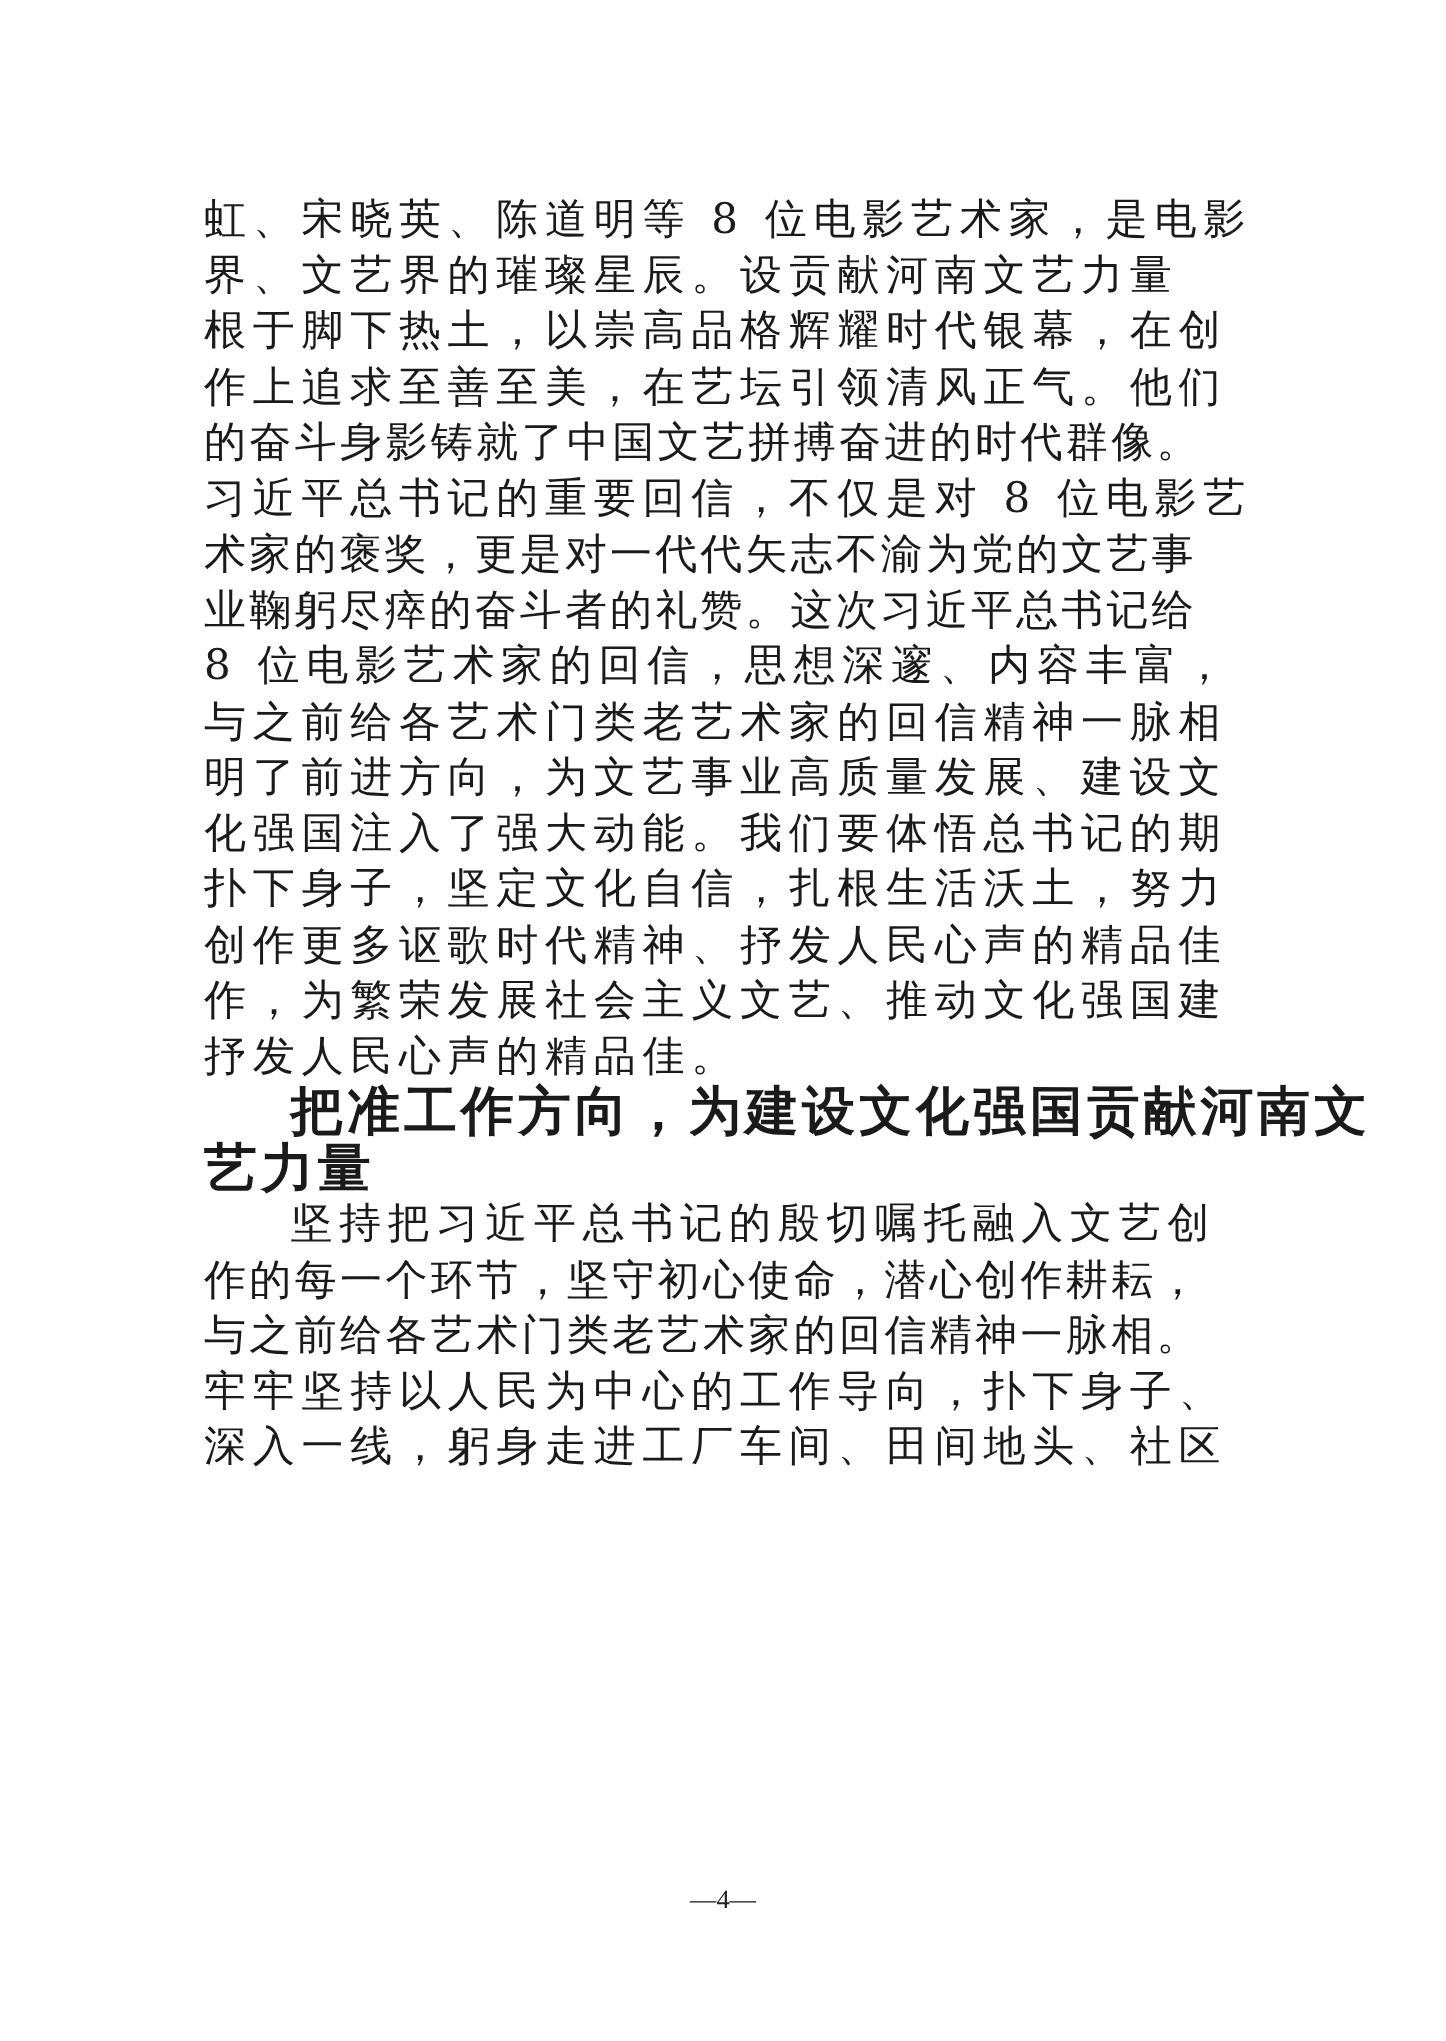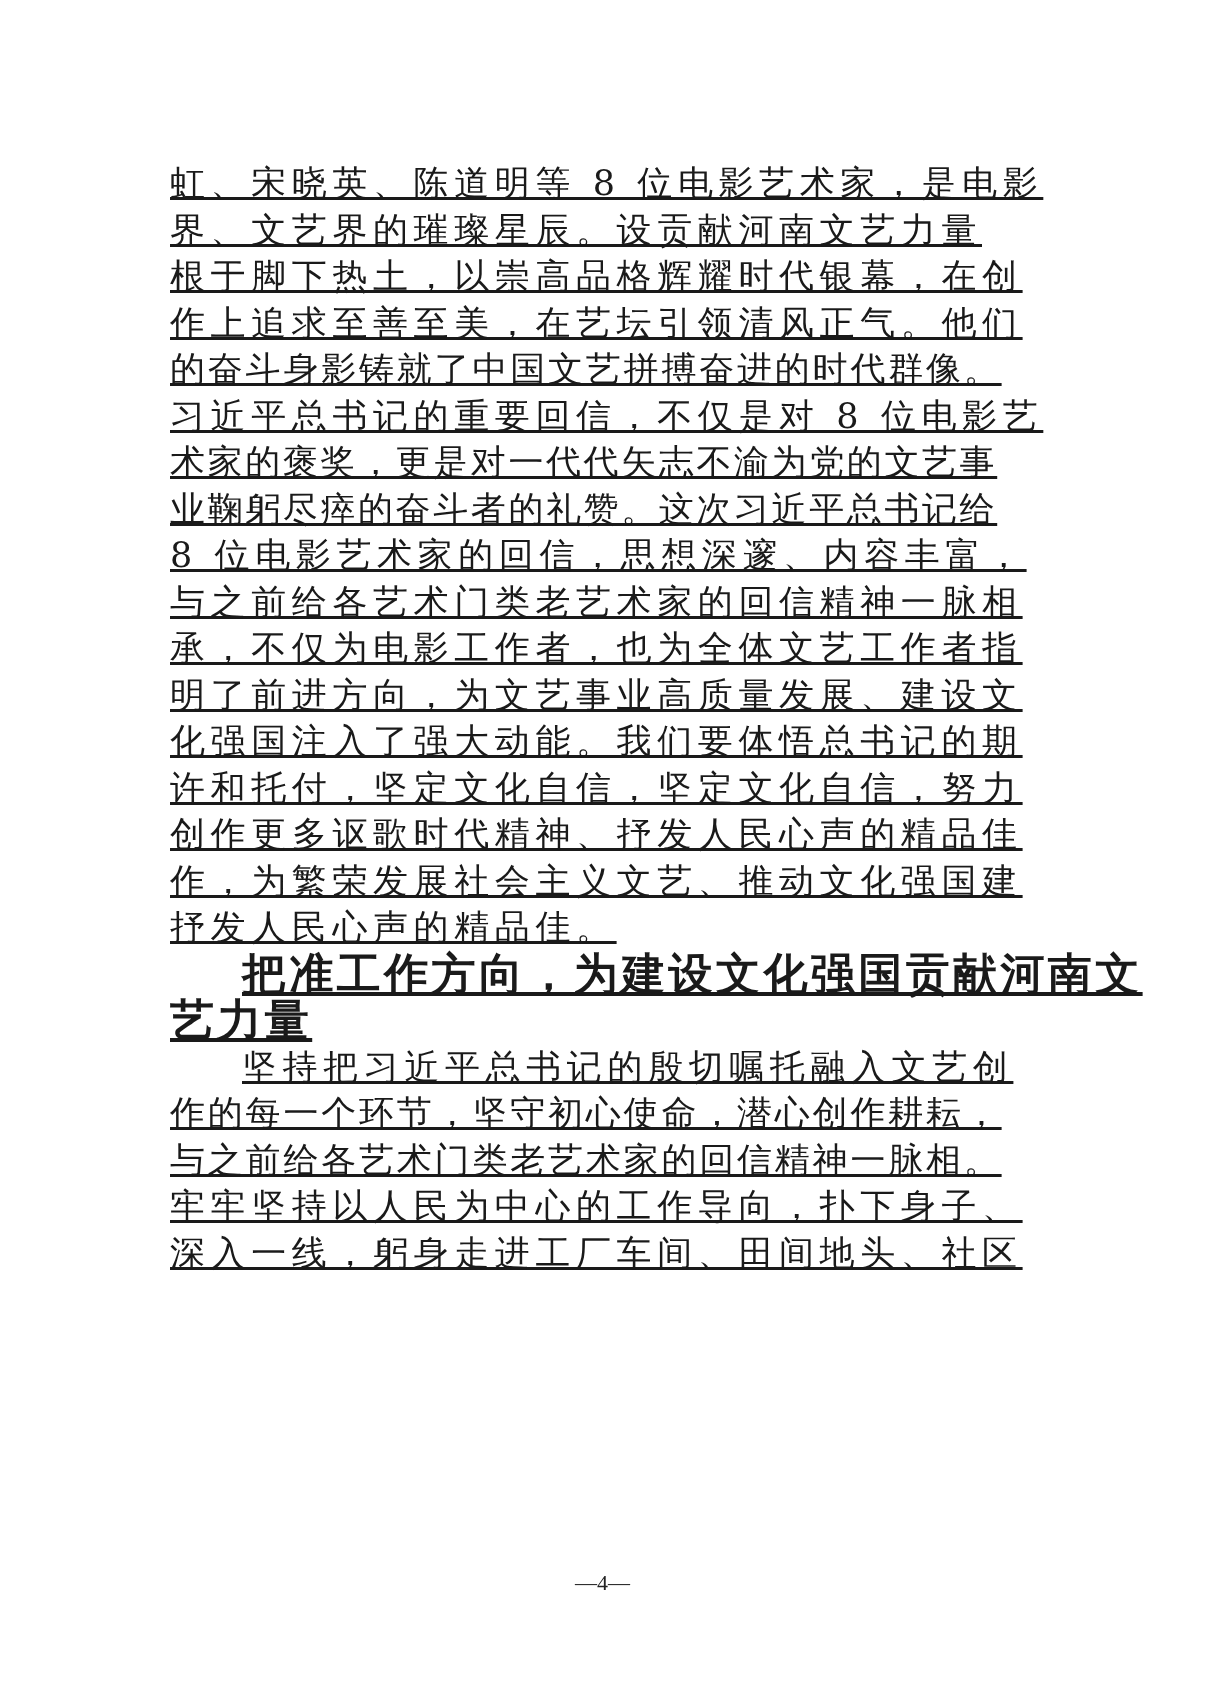--- a/index.html
+++ b/index.html
@@ -28,21 +28,20 @@
       top: 160px;
       width: 780px;
     }
     .line {
       height: 46.5px;
       line-height: 46.5px;
       font-size: 35px;
       white-space: nowrap;
       letter-spacing: 5.6px;
       font-weight: 300;
-      text-decoration: underline;
     }
     .line.heading {
       font-family: "DejaVu Sans", "Liberation Sans", sans-serif;
       font-weight: bold;
       letter-spacing: 3.4px;
       font-size: 44px;
     }
     .indent { padding-left: 72px; }
     .page-number {
       position: absolute;
@@ -64,24 +63,23 @@
       <div class="line">虹、宋晓英、陈道明等 8 位电影艺术家，是电影</div>
       <div class="line">界、文艺界的璀璨星辰。设贡献河南文艺力量</div>
       <div class="line">根于脚下热土，以崇高品格辉耀时代银幕，在创</div>
       <div class="line">作上追求至善至美，在艺坛引领清风正气。他们</div>
       <div class="line" style="letter-spacing:2.8px">的奋斗身影铸就了中国文艺拼搏奋进的时代群像。</div>
       <div class="line">习近平总书记的重要回信，不仅是对 8 位电影艺</div>
       <div class="line" style="letter-spacing:2.6px">术家的褒奖，更是对一代代矢志不渝为党的文艺事</div>
       <div class="line" style="letter-spacing:2.6px">业鞠躬尽瘁的奋斗者的礼赞。这次习近平总书记给</div>
       <div class="line">8 位电影艺术家的回信，思想深邃、内容丰富，</div>
       <div class="line">与之前给各艺术门类老艺术家的回信精神一脉相</div>
-      <div class="line">承，不仅为电影工作者，也为全体文艺工作者指</div>
       <div class="line">明了前进方向，为文艺事业高质量发展、建设文</div>
       <div class="line">化强国注入了强大动能。我们要体悟总书记的期</div>
-      <div class="line">许和托付，坚定文化自信，坚定文化自信，努力</div>
+      <div class="line">扑下身子，坚定文化自信，扎根生活沃土，努力</div>
       <div class="line">创作更多讴歌时代精神、抒发人民心声的精品佳</div>
       <div class="line">作，为繁荣发展社会主义文艺、推动文化强国建</div>
       <div class="line">抒发人民心声的精品佳。</div>
     </div>
     <div class="section-heading">
       <div class="line heading indent">把准工作方向，为建设文化强国贡献河南文</div>
       <div class="line heading">艺力量</div>
     </div>
     <div class="paragraph">
       <div class="line indent">坚持把习近平总书记的殷切嘱托融入文艺创</div>

